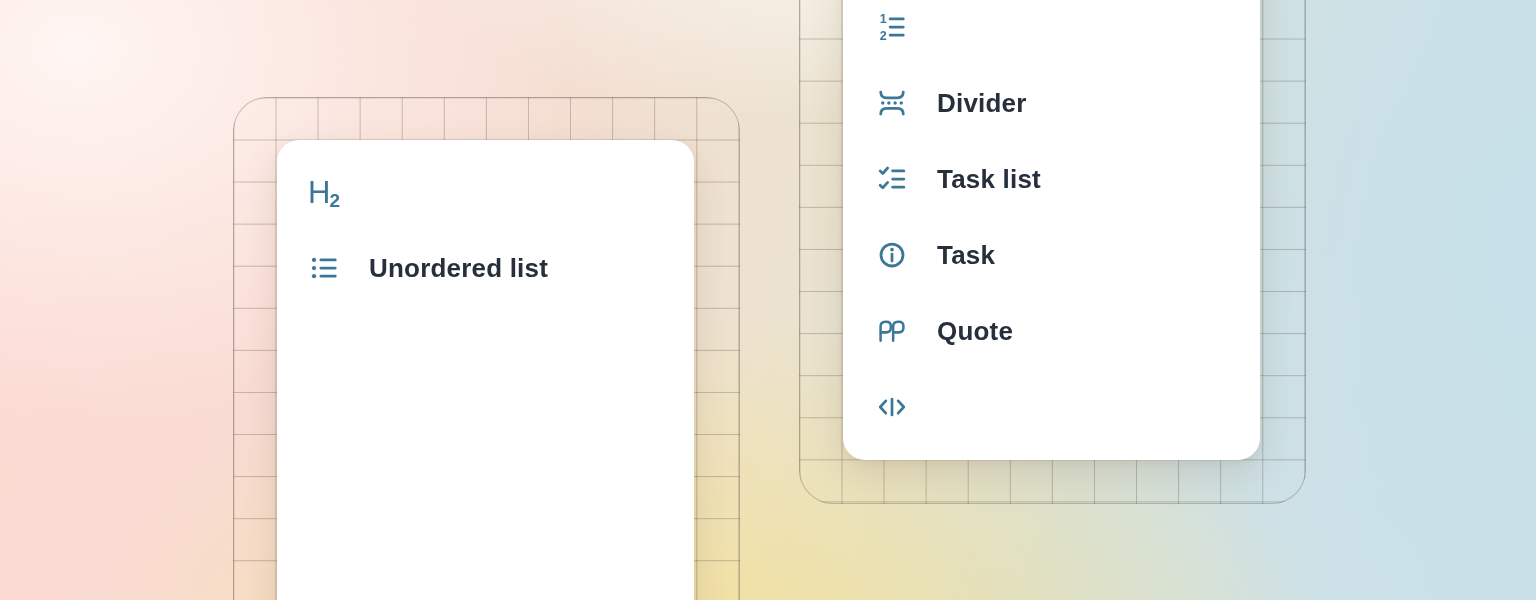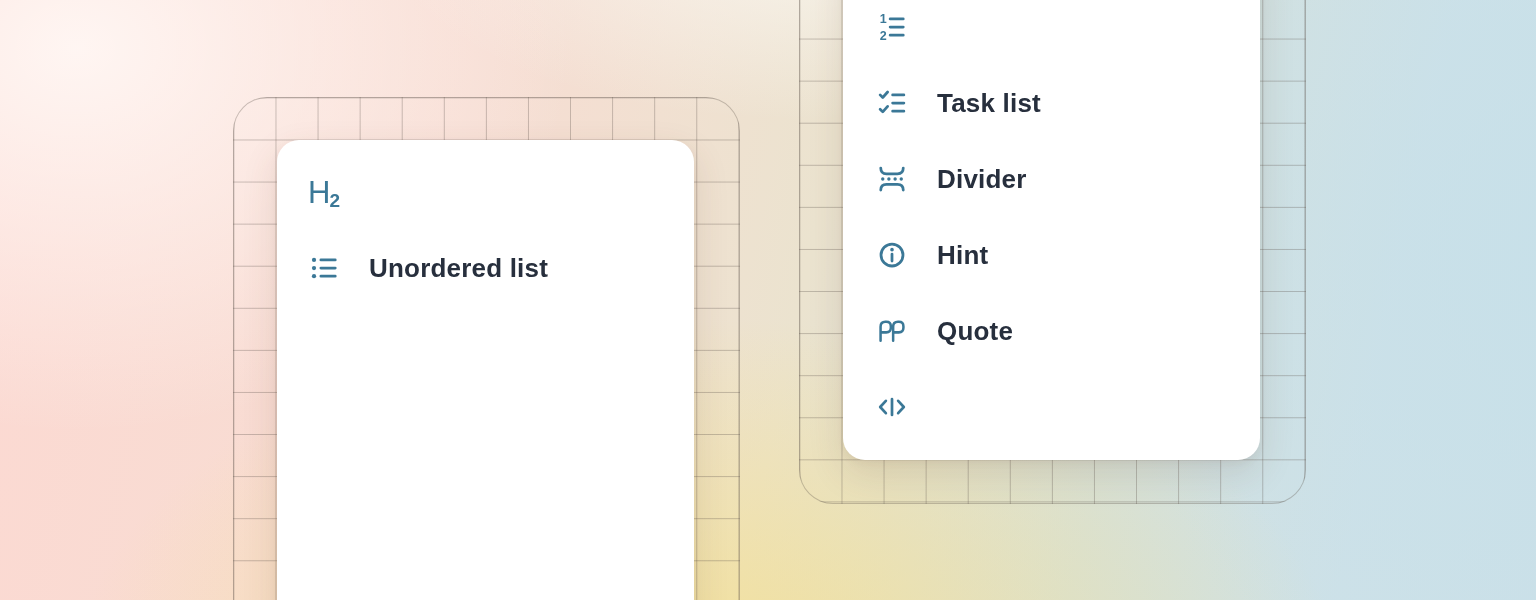--- a/index.html
+++ b/index.html
@@ -128,49 +128,49 @@
             <svg width="30" height="30" viewBox="0 0 24 24">
               <text class="num" x="2.2" y="9">1</text>
               <text class="num" x="2.2" y="22.2">2</text>
               <path class="stroke" d="M10.5 5.5h10.5M10.5 12h10.5M10.5 18.5h10.5"></path>
             </svg>
           </span>
         </div>
         <div class="menu-item">
           <span class="icon">
             <svg width="30" height="30" viewBox="0 0 24 24">
-              <path class="stroke" d="M2.5 5.5l2.1 2.1 3.9-4.4"></path>
-              <path class="stroke" d="M2.5 17l2.1 2.1 3.9-4.4"></path>
-              <path class="stroke" d="M12.5 5.5h9M12.5 12h9M12.5 18.5h9"></path>
-            </svg>
-          </span>
-          <span class="menu-item-label">Task list</span>
-        </div>
-        <div class="menu-item">
-          <span class="icon">
-            <svg width="30" height="30" viewBox="0 0 24 24">
               <path class="stroke" d="M3 3.2c0 3.3 1.9 4.6 4.6 4.6h8.8c2.7 0 4.6-1.3 4.6-4.6"></path>
               <path class="stroke" d="M3 20.8c0-3.3 1.9-4.6 4.6-4.6h8.8c2.7 0 4.6 1.3 4.6 4.6"></path>
               <circle class="fill" cx="4.6" cy="12" r="1.35"></circle>
               <circle class="fill" cx="9.5" cy="12" r="1.35"></circle>
               <circle class="fill" cx="14.5" cy="12" r="1.35"></circle>
               <circle class="fill" cx="19.4" cy="12" r="1.35"></circle>
             </svg>
           </span>
           <span class="menu-item-label">Divider</span>
         </div>
         <div class="menu-item">
           <span class="icon">
             <svg width="30" height="30" viewBox="0 0 24 24">
+              <path class="stroke" d="M2.5 5.5l2.1 2.1 3.9-4.4"></path>
+              <path class="stroke" d="M2.5 17l2.1 2.1 3.9-4.4"></path>
+              <path class="stroke" d="M12.5 5.5h9M12.5 12h9M12.5 18.5h9"></path>
+            </svg>
+          </span>
+          <span class="menu-item-label">Task list</span>
+        </div>
+        <div class="menu-item">
+          <span class="icon">
+            <svg width="30" height="30" viewBox="0 0 24 24">
               <circle class="stroke" cx="12" cy="12" r="8.8" stroke-width="2"></circle>
               <path class="stroke" d="M12 11.2v5.6"></path>
               <circle class="fill" cx="12" cy="7.7" r="1.45"></circle>
             </svg>
           </span>
-          <span class="menu-item-label">Hint</span>
+          <span class="menu-item-label">Task</span>
         </div>
         <div class="menu-item">
           <span class="icon">
             <svg width="32" height="28" viewBox="0 0 28 24">
               <path class="stroke" d="M4 20.5V8.2Q4 4 8.2 4H9Q13 4 13 8v1.2Q13 13.2 9 13.2H4"></path>
               <path class="stroke" d="M15 20.5V8.2Q15 4 19.2 4H20Q24 4 24 8v1.2Q24 13.2 20 13.2H15"></path>
             </svg>
           </span>
           <span class="menu-item-label">Quote</span>
         </div>

